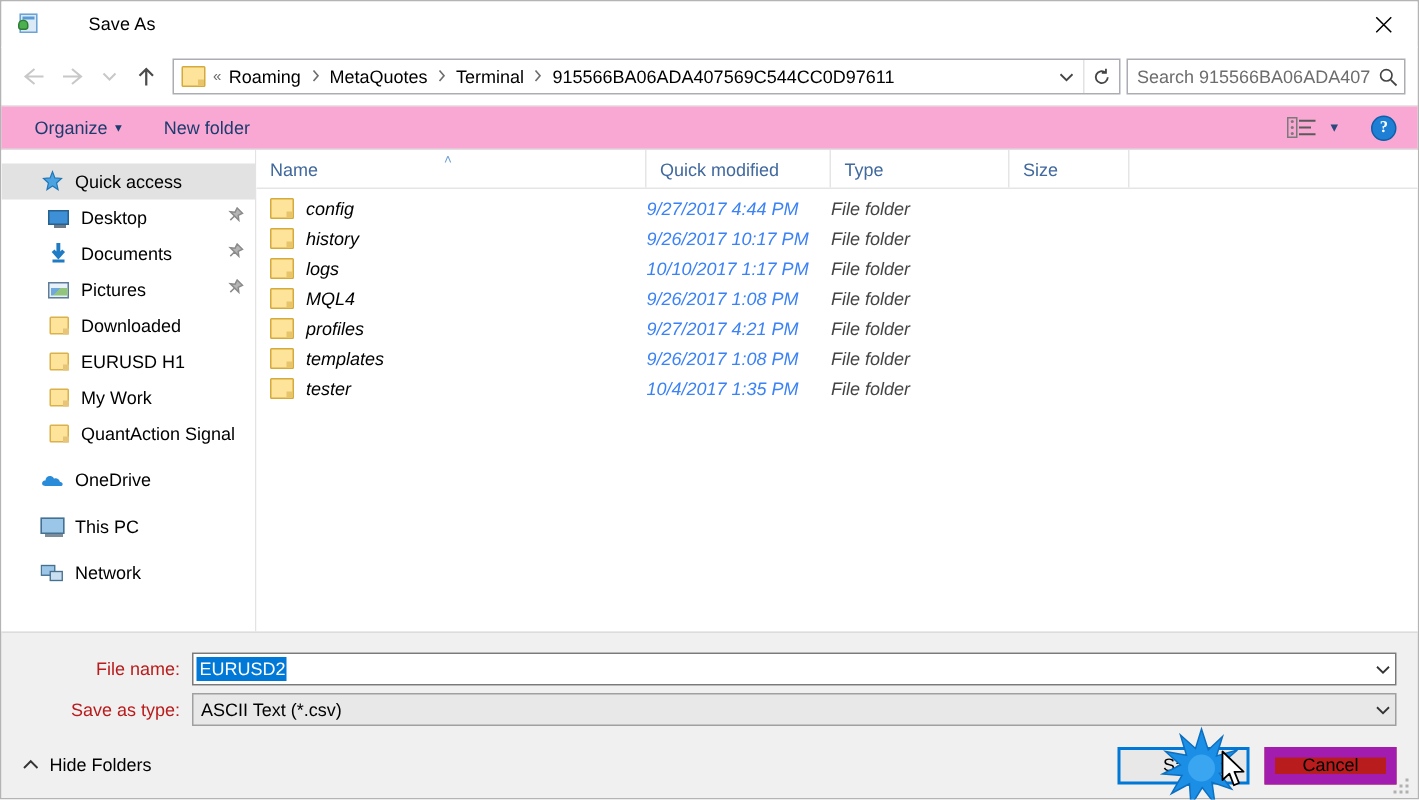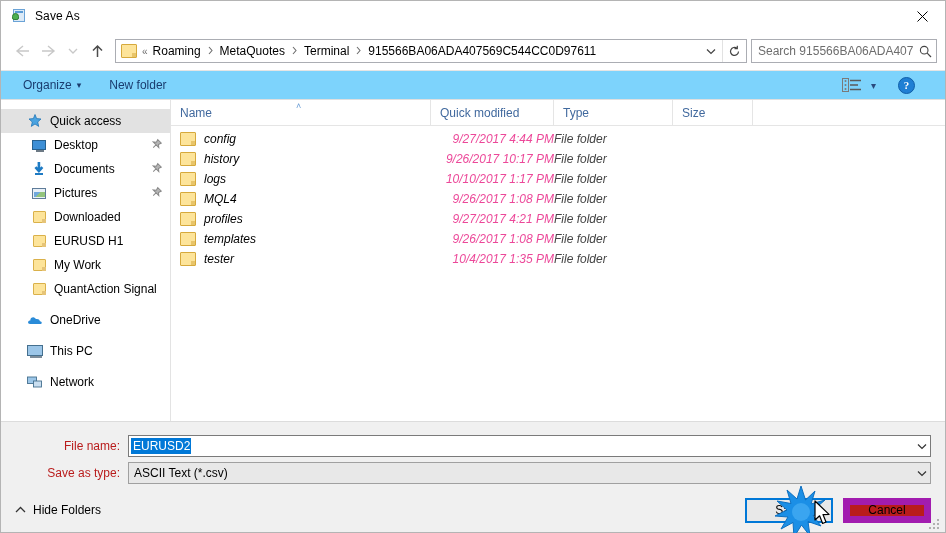--- a/index.html
+++ b/index.html
@@ -38,20 +38,21 @@
   }
   #title-icon .bar1 { position:absolute; left:4px; top:3px; width:8px; height:2px; background:#5b9bd5; }
   #title-icon .person {
     position: absolute; left: 1px; top: 5px;
     width: 7px; height: 7px; border-radius: 50% 50% 30% 30%;
     background: #4caf50; border: 1px solid #2e7d32;
   }
   #title-text {
     font-size: 12px; color: #000;
     letter-spacing: .1px;
+    margin-left: 24px;
   }
   #titlebar-spacer { flex: 1 1 auto; }
   #close-button {
     width: 46px; height: 30px;
     display: flex; align-items: center; justify-content: center;
     cursor: default;
   }
   #close-button svg { display: block; }
 
   
@@ -133,25 +134,25 @@
     font-family: "Liberation Sans", sans-serif;
     font-size: 12px; color: #000;
     padding-left: 6px; background: transparent;
   }
   #search-input::placeholder { color: #6d6d6d; opacity: 1; }
   #search-icon { width: 22px; flex: 0 0 auto; display:flex; align-items:center; justify-content:center; }
 
   
   #toolbar {
     height: 30px; min-height: 30px;
-    background: #7dd3fc;
+    background: #f9a8d4;
     border-top: 1px solid #e5e5e5;
     border-bottom: 1px solid #dfdfdf;
     display: flex; align-items: center;
-    padding: 0 24px 0 14px;
+    padding: 0 8px 0 14px;
   }
   .tb-item {
     font-size: 12px; color: #1a3c6e;
     display: flex; align-items: center; gap: 5px;
     height: 26px; padding: 0 8px;
   }
   #toolbar-spacer { flex: 1 1 auto; }
   #view-icon {
     width: 20px; height: 14px; position: relative;
   }
@@ -260,21 +261,21 @@
     height: 20px; display: flex; align-items: center;
     font-size: 12px; color: #000; font-style: italic;
   }
   .row-name {
     width: 260px; flex: 0 0 260px;
     display: flex; align-items: center; padding-left: 9px;
   }
   .row-folder-ico {
     width: 16px; height: 14px; margin-right: 8px; position: relative; flex: 0 0 auto;
   }
-  .row-date { width: 123px; flex: 0 0 123px; color: #ec4899; text-align: right; }
+  .row-date { width: 123px; flex: 0 0 123px; color: #3b82f6; }
   .row-type { width: 119px; flex: 0 0 119px; color: #444; }
   .row-size { width: 80px; flex: 0 0 80px; }
 
   
   #formarea {
     background: #f0f0f0;
     border-top: 1px solid #dcdcdc;
     padding: 12px 14px 0 14px;
     min-height: 0;
   }

